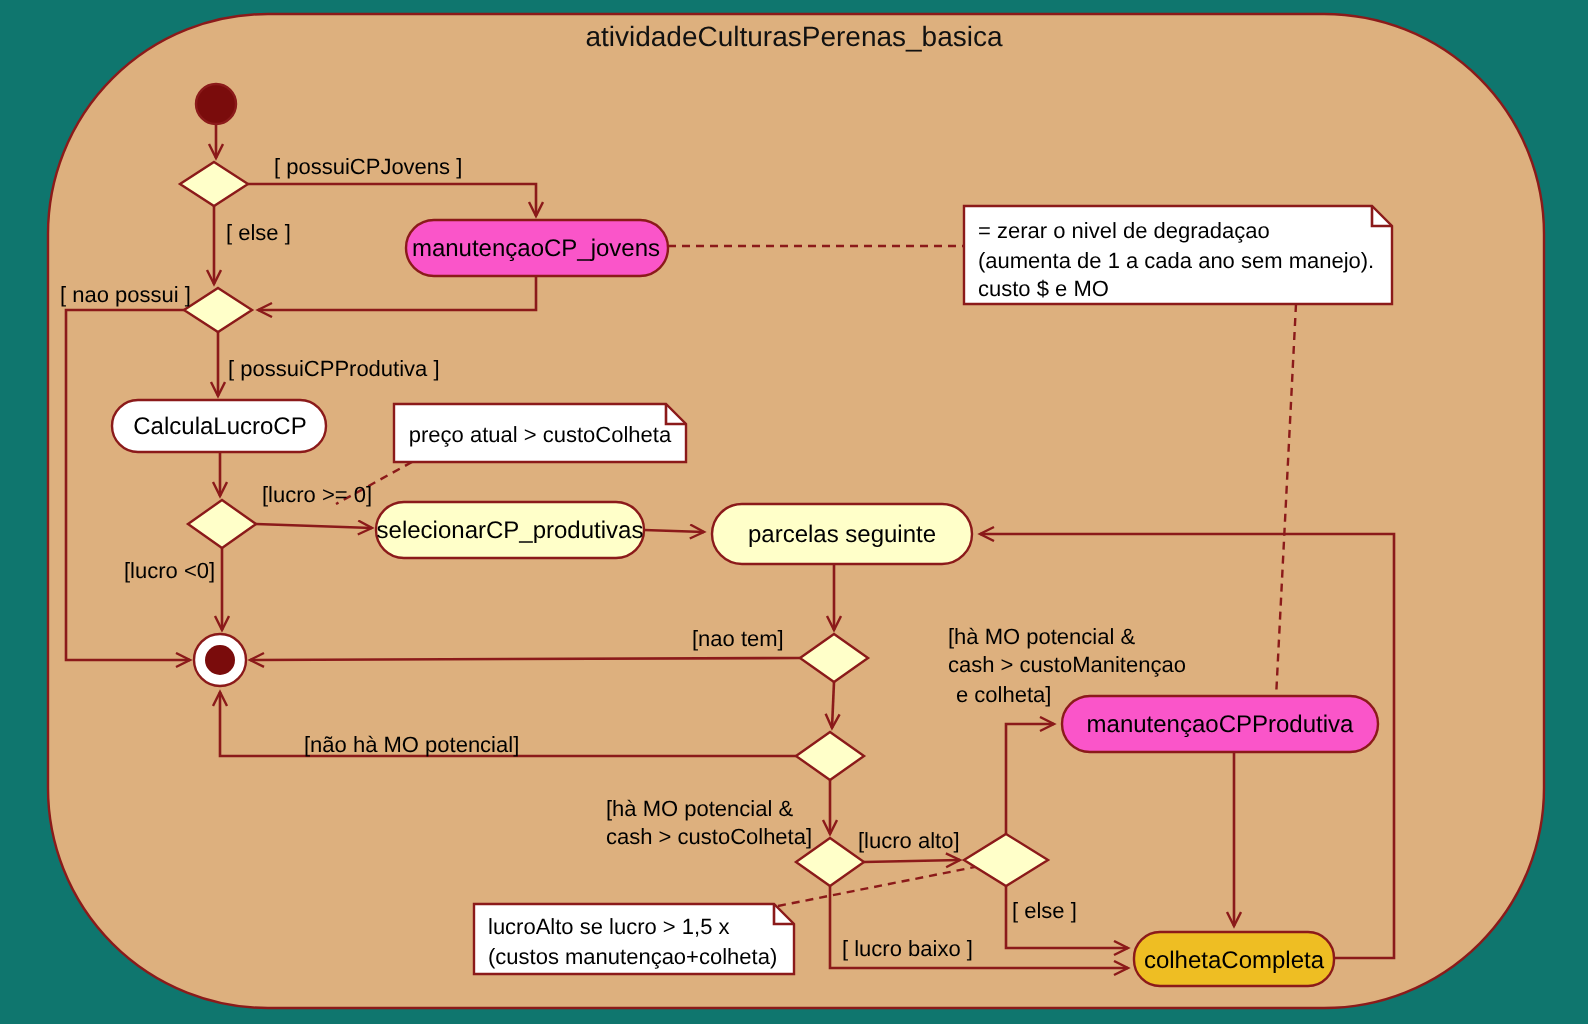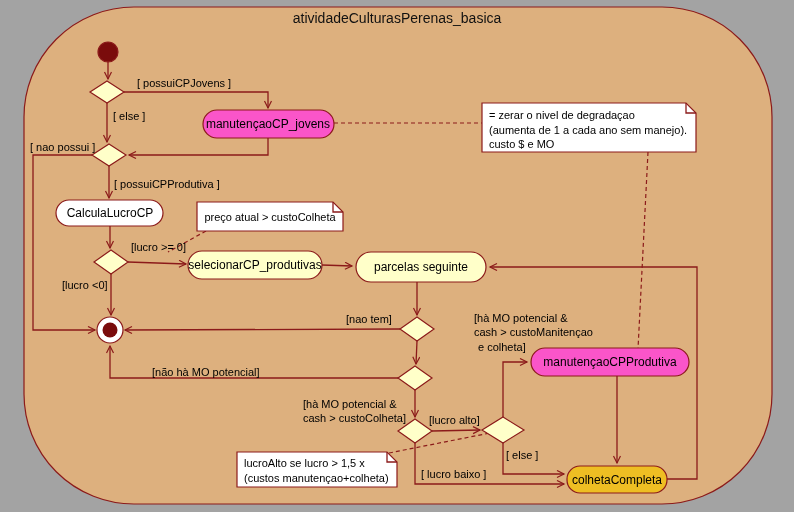--- a/index.html
+++ b/index.html
@@ -1,16 +1,16 @@
 <!DOCTYPE html>
 <html><head>
 <meta charset="utf-8">
 <style>
   html,body{margin:0;padding:0;background:#ffffff;}
-  .stage{position:relative;width:794px;height:512px;background:#a3a3a3;
+  .stage{position:relative;width:794px;height:512px;background:#0f766e;
          font-family:"Liberation Sans", sans-serif;}
   svg{display:block;}
   .ln{stroke:#8b1a1a;stroke-width:1.3;fill:none;}
   .dash{stroke:#8b1a1a;stroke-width:1.2;fill:none;stroke-dasharray:4,3;}
   .shape{stroke:#8b1a1a;stroke-width:1.2;}
   .lbl{font-size:11px;fill:#000000;}
   .nodetxt{font-size:12px;fill:#000000;text-anchor:middle;}
   .notetxt{font-size:11px;fill:#000000;}
   .title{font-size:14px;fill:#111111;text-anchor:middle;}
 </style>

